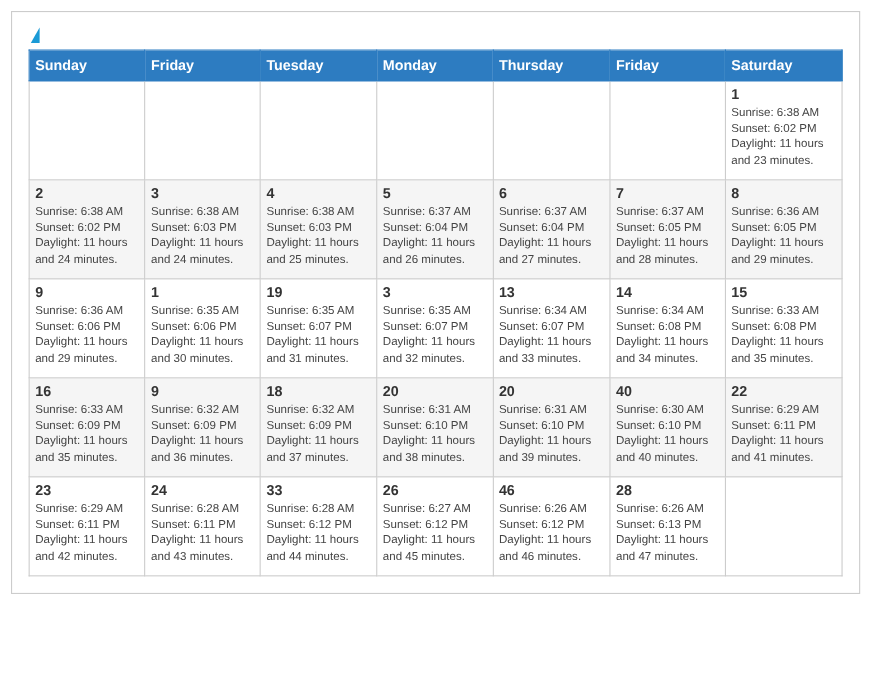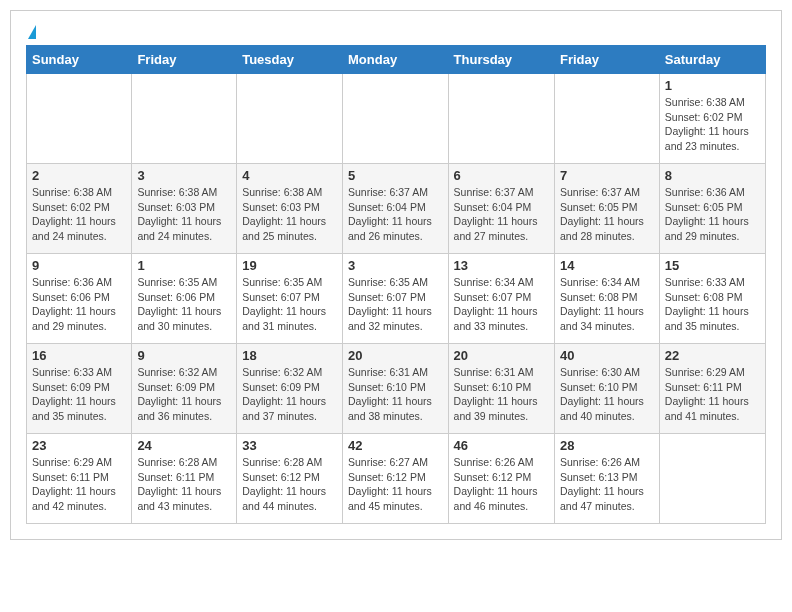--- a/index.html
+++ b/index.html
@@ -236,21 +236,21 @@
           </td>
           <td>
             <div class="day-number">24</div>
             <div class="day-info">Sunrise: 6:28 AM<br>Sunset: 6:11 PM<br>Daylight: 11 hours and 43 minutes.</div>
           </td>
           <td>
             <div class="day-number">33</div>
             <div class="day-info">Sunrise: 6:28 AM<br>Sunset: 6:12 PM<br>Daylight: 11 hours and 44 minutes.</div>
           </td>
           <td>
-            <div class="day-number">42</div>
+            <div class="day-number">26</div>
             <div class="day-info">Sunrise: 6:27 AM<br>Sunset: 6:12 PM<br>Daylight: 11 hours and 45 minutes.</div>
           </td>
           <td>
             <div class="day-number">46</div>
             <div class="day-info">Sunrise: 6:26 AM<br>Sunset: 6:12 PM<br>Daylight: 11 hours and 46 minutes.</div>
           </td>
           <td>
             <div class="day-number">28</div>
             <div class="day-info">Sunrise: 6:26 AM<br>Sunset: 6:13 PM<br>Daylight: 11 hours and 47 minutes.</div>
           </td>

